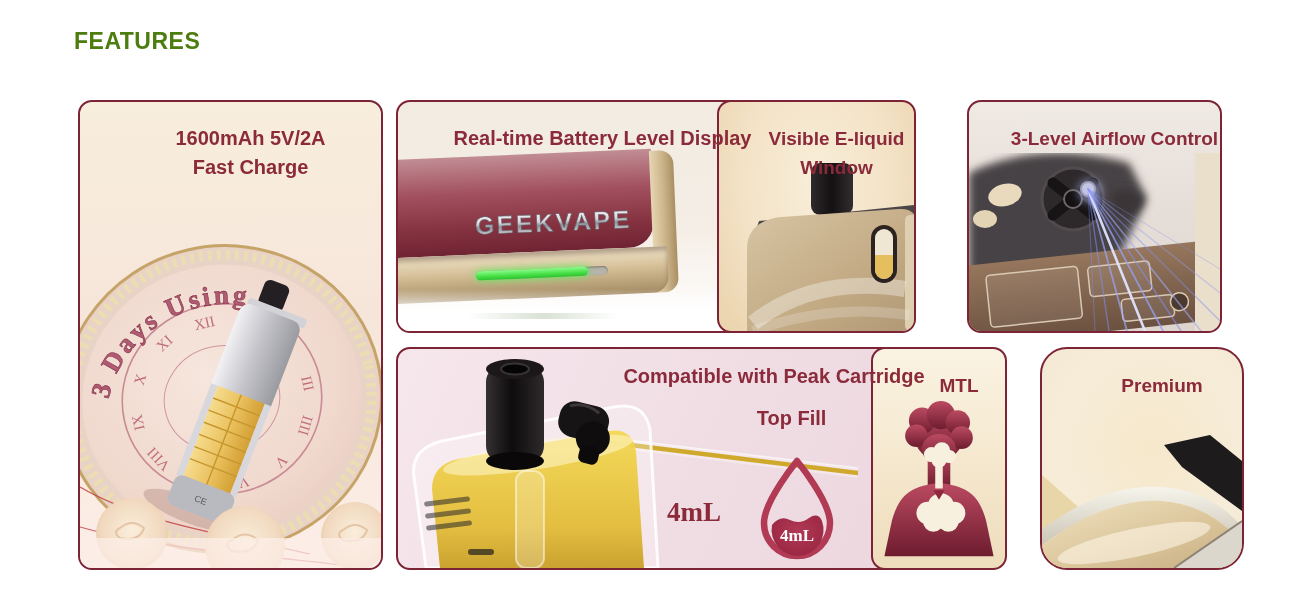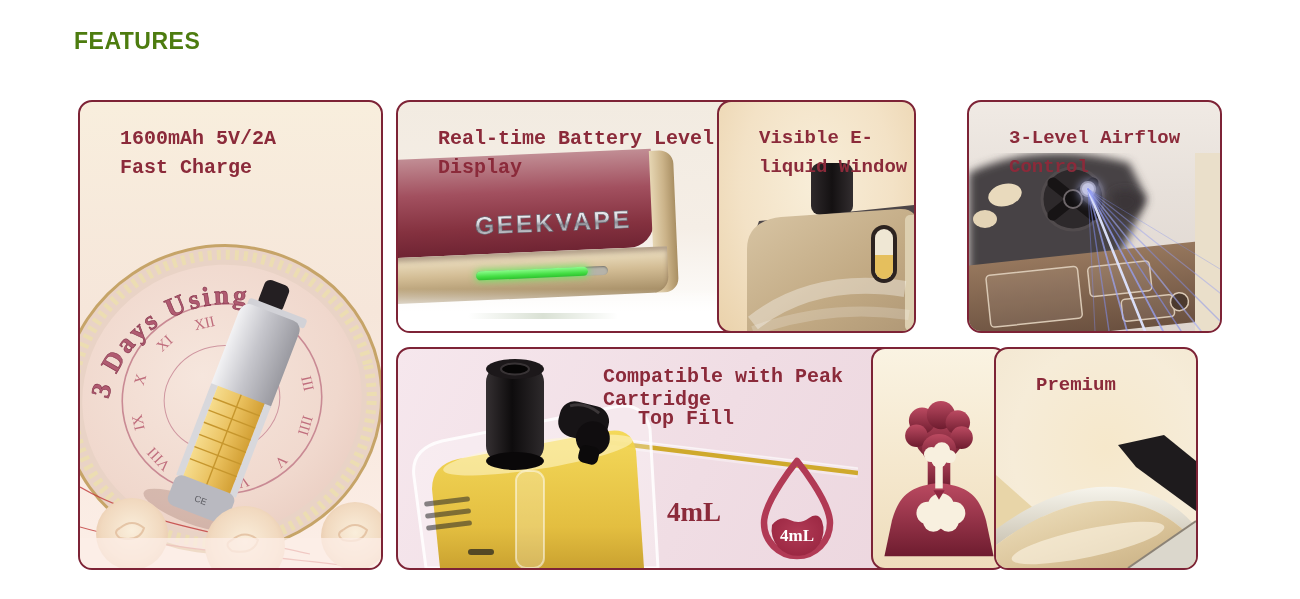--- a/index.html
+++ b/index.html
@@ -2,22 +2,22 @@
 <html><head>
 <meta charset="utf-8">
 <style>
   html,body{margin:0;padding:0;background:#ffffff;}
   .stage{position:relative;width:1300px;height:599px;background:#ffffff;overflow:hidden;
          font-family:"Liberation Sans",sans-serif;}
   .page-heading{position:absolute;left:74px;top:28px;font-size:23px;font-weight:bold;
          letter-spacing:.5px;color:#4d7c0f;font-family:"Liberation Sans",sans-serif;}
   .card{position:absolute;border:2px solid #7d2336;border-radius:14px;overflow:hidden;
         box-sizing:border-box;}
-  .card-title{position:absolute;left:0;right:0;text-align:left;z-index:5;
-        font-family:Liberation Mono, monospace;font-weight:bold;color:#8b2a3a;margin-left:40px;}
+  .card-title{position:absolute;left:0;right:0;text-align:center;z-index:5;
+        font-family:Liberation Sans, sans-serif;font-weight:bold;color:#8b2a3a;margin-left:40px;}
   
   .card-fastcharge{left:78px;top:100px;width:305px;height:470px;
         background:linear-gradient(180deg,#f8eedd 0%,#f6e6da 45%,#fceee7 100%);}
   
   .card-battery{left:396px;top:100px;width:373px;height:233px;
         background:linear-gradient(180deg,#f2ebe1 0%,#f5eee6 55%,#ffffff 100%);}
   .c2-scene{position:absolute;left:0;top:0;right:0;bottom:0;}
   .c2-device{position:absolute;left:-16px;top:52px;width:302px;height:146px;transform:rotate(-2.5deg);}
   .c2-panel{position:absolute;left:0;top:0;width:272px;height:98px;border-bottom-right-radius:26px;
         background:linear-gradient(180deg,#c18d94 0%,#a2505f 38%,#84313f 75%,#6f2433 100%);}
@@ -46,22 +46,22 @@
   .c4-svg{position:absolute;left:0;bottom:0;}
   
   .card-cartridge{left:396px;top:347px;width:556px;height:223px;
         background:linear-gradient(115deg,#f6e7ed 0%,#f0dde4 55%,#ecd6de 100%);}
   .c5-title1{top:16px;left:165px;right:5px;font-size:20px;}
   .c5-title2{top:58px;left:200px;right:5px;font-size:20px;}
   
   .card-mtl{left:871px;top:347px;width:136px;height:223px;
         background:linear-gradient(180deg,#faf3e2 0%,#f4e6cb 60%,#eeddbc 100%);}
   
-  .card-leather{left:994px;top:347px;width:204px;height:223px;
-        background:radial-gradient(ellipse at 55% 45%,#f6e8cb 0%,#f6ecd8 60%,#f3e7d1 100%);}
+  .card-leather{left:1040px;top:347px;width:204px;height:223px;
+        background:radial-gradient(ellipse at 55% 45%,#f6e8cb 0%,#f6ecd8 60%,#f3e7d1 100%);border-radius:27px;}
   .c7-svg{position:absolute;left:0;bottom:0;}
   .t1{top:22px;font-size:20px;line-height:29px;}
 </style>
 </head>
 <body>
 
 <div class="stage">
 
   <div class="page-heading">FEATURES</div>
 
@@ -310,20 +310,21 @@
       <text x="296" y="172" text-anchor="middle" font-family="Liberation Serif, serif" font-weight="bold" font-size="27" fill="#8b2a3a">4mL</text>
       <g transform="translate(360,108)">
         <path d="M39 4 C39 4 72 44 72 66 A33 33 0 1 1 6 66 C6 44 39 4 39 4 Z" fill="none" stroke="#b13a55" stroke-width="6.5" stroke-linejoin="round"></path>
         <path d="M14 68 Q22 58 32 63 Q42 68 51 61 Q60 55 64 64 A26 26 0 1 1 14 68 Z" fill="url(#dropIn)"></path>
         <text x="39" y="84" text-anchor="middle" font-family="Liberation Serif, serif" font-weight="bold" font-size="17" fill="#ffffff">4mL</text>
       </g>
     </svg>
   </div>
 
   <div class="card card-mtl">
+    <div class="card-title t1" style="font-size:19px">MTL</div>
     <svg width="132" height="160" viewBox="0 0 140 170" style="position:absolute;left:0;bottom:8px;">
       <defs>
         <linearGradient id="personG" x1="0" y1="0" x2="0" y2="1">
           <stop offset="0%" stop-color="#bb4a61"></stop>
             <stop offset="100%" stop-color="#6e1c2f"></stop>
         </linearGradient>
       </defs>
       <g fill="url(#personG)">
         <circle cx="70" cy="38" r="26"></circle>
         <circle cx="52" cy="22" r="14"></circle>

